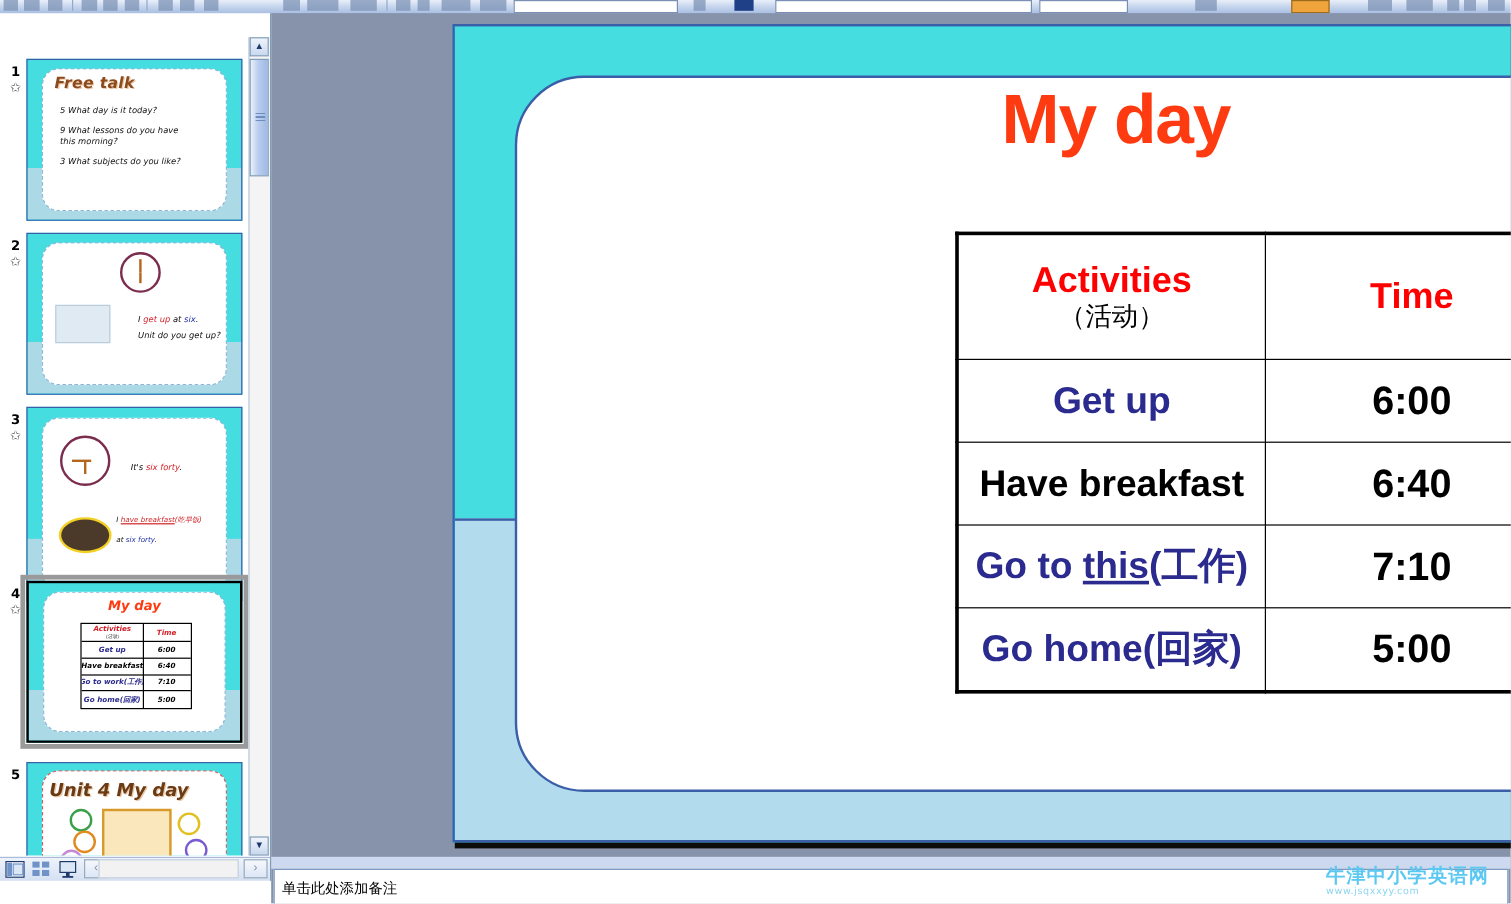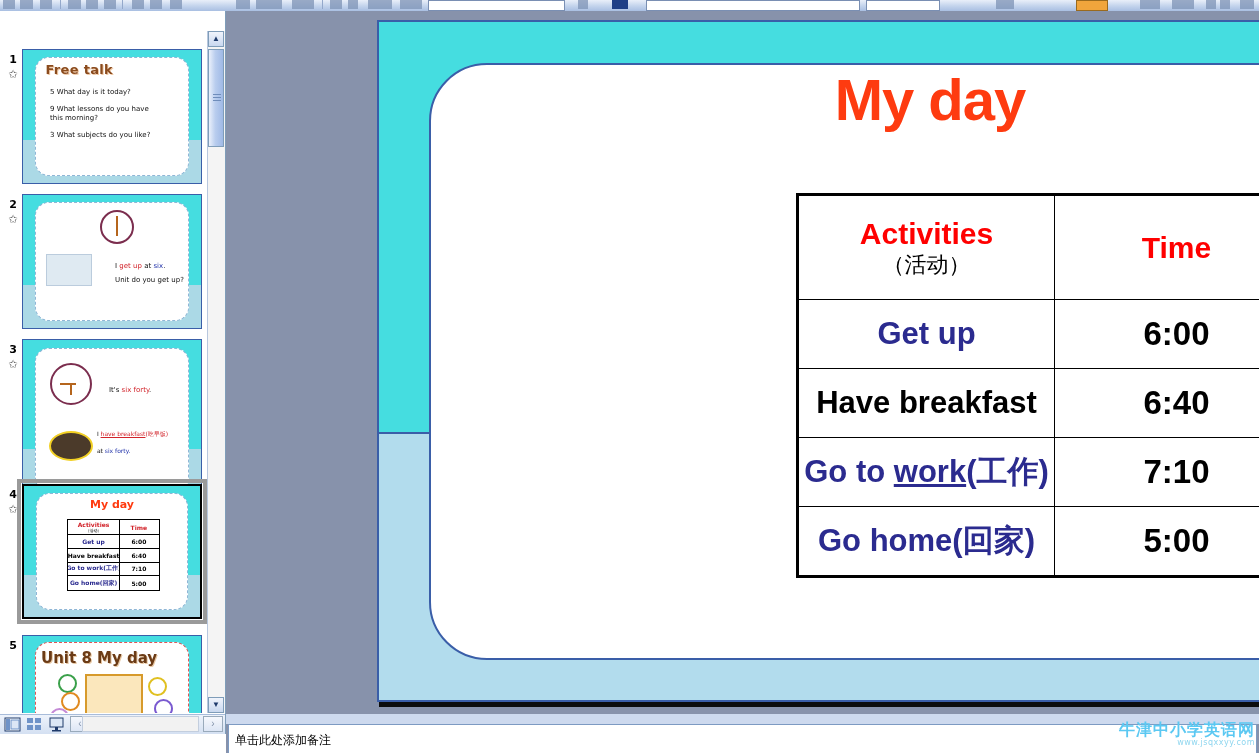--- a/index.html
+++ b/index.html
@@ -69,21 +69,21 @@
     overflow:hidden;
   }
   .thumb-frame.sel{
     outline:4px solid #9a9a9a;outline-offset:1px;
     border:2px solid #000;
   }
   .thumb-inner{position:absolute;inset:0;}
   .thumb-lowerband{position:absolute;left:0;right:0;bottom:0;height:32%;background:#abd9e6;}
   .thumb-card{
     position:absolute;left:7%;top:5%;right:7%;bottom:5%;
-    background:#fff;border-radius:14px;border:1px dashed #8fb6d6;
+    background:#fff;border-radius:14px;border:1px dashed #8fb6d6;font-style:italic;
   }
   .t-title{
     position:absolute;left:6%;top:4%;font-weight:bold;
     font-family:"DejaVu Sans",sans-serif;
     color:#8a4b1e;font-size:13px;letter-spacing:.3px;
     text-shadow:1px 1px 0 #f0c9a6;
   }
   .t-line{position:absolute;left:9%;font-size:7px;color:#101010;
     font-family:"DejaVu Sans",sans-serif;line-height:9px;}
 
@@ -220,21 +220,21 @@
   .cell-time{
     font-size:33px;font-weight:bold;color:#000;
     font-family:"Liberation Sans","DejaVu Sans",sans-serif;
   }
   .u{text-decoration:underline;}
   .row-h{height:103px;} .row-b{height:68px;}
 
   
   .watermark{
     position:absolute;right:4px;bottom:2px;width:150px;height:30px;
-    text-align:right;
+    text-align:left;
   }
   .wm-main{
     font-size:16px;font-weight:bold;color:#5bc8f2;letter-spacing:1px;
     font-family:"DejaVu Sans",sans-serif;line-height:17px;
   }
   .wm-sub{
     font-size:8px;color:#8fd6ef;letter-spacing:.5px;line-height:10px;
     font-family:"DejaVu Sans",sans-serif;
   }
 </style>
@@ -385,21 +385,21 @@
           </div>
         </div>
       </div>
 
       <div class="thumb-row" style="top:604px;height:130px">
         <div class="thumb-num">5</div>
         <div class="thumb-frame" style="height:128px">
           <div class="thumb-inner">
 
             <div class="thumb-card" style="border:1px dashed #e05555">
-              <div class="s5-title">Unit 8 My day</div>
+              <div class="s5-title">Unit 4 My day</div>
               <div class="s5-paper"></div>
               <div class="s5-circ" style="left:14%;top:28%;border-color:#3aa04a"></div>
               <div class="s5-circ" style="left:16%;top:44%;border-color:#e08a20"></div>
               <div class="s5-circ" style="left:9%;top:58%;border-color:#c48ad6"></div>
 
               <div class="s5-circ" style="left:74%;top:30%;border-color:#e0c020"></div>
               <div class="s5-circ" style="left:78%;top:50%;border-color:#7a5ad0"></div>
 
             </div>
           </div>
@@ -480,21 +480,21 @@
           <tr>
             <td class="row-b">
               <span class="cell-act black">Have breakfast</span>
             </td>
             <td class="row-b">
               <span class="cell-time">6:40</span>
             </td>
           </tr>
           <tr>
             <td class="row-b">
-              <span class="cell-act navy">Go to </span><span class="cell-act navy u">work</span><span class="cell-act navy">(工作)</span>
+              <span class="cell-act navy">Go to </span><span class="cell-act navy u">this</span><span class="cell-act navy">(工作)</span>
             </td>
             <td class="row-b">
               <span class="cell-time">7:10</span>
             </td>
           </tr>
           <tr>
             <td class="row-b">
               <span class="cell-act navy">Go home(回家)</span>
             </td>
             <td class="row-b">

